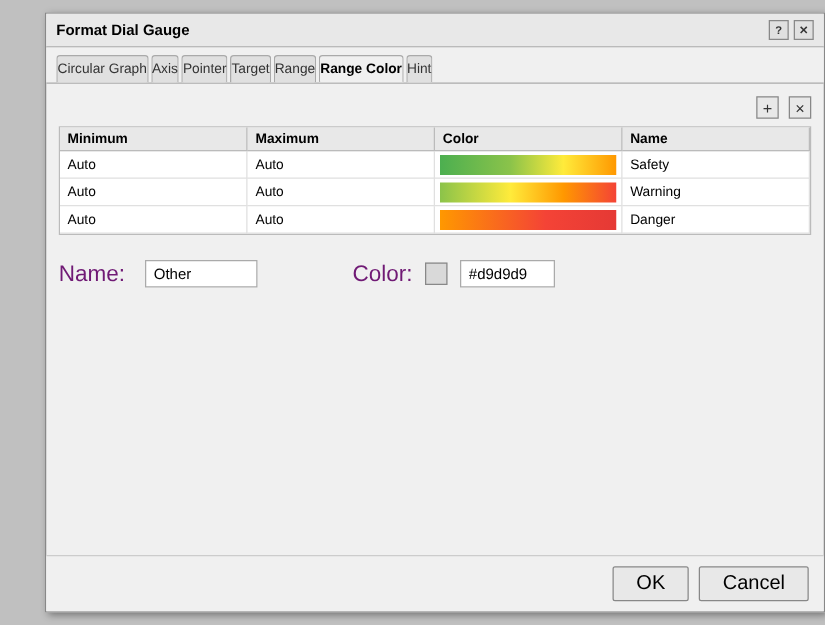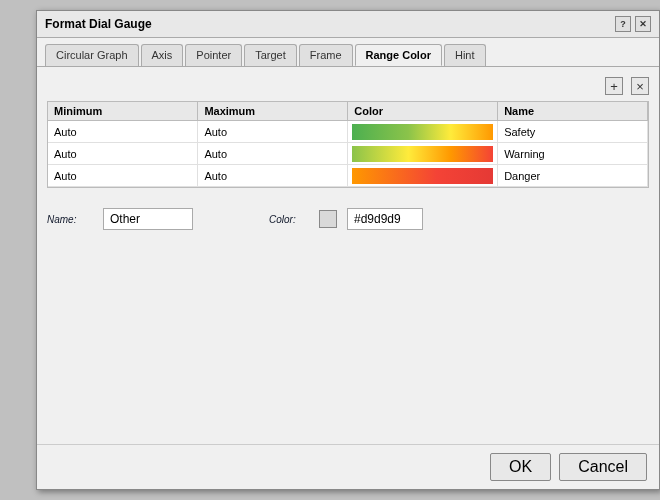--- a/index.html
+++ b/index.html
@@ -51,21 +51,21 @@
     }
     .tab-bar {
       display: flex;
       flex-direction: row;
       padding: 6px 8px 0 8px;
       border-bottom: 1px solid #aaa;
       background: #f0f0f0;
       gap: 2px;
     }
     .tab {
-      padding: 4px 10px;
+      padding: 4px 0;
       border: 1px solid #aaa;
       border-bottom: none;
       background: #e0e0e0;
       cursor: pointer;
       font-size: 11px;
       color: #333;
       border-radius: 3px 3px 0 0;
     }
     .tab.active {
       background: #f0f0f0;
@@ -138,24 +138,23 @@
     .color-danger {
       background: linear-gradient(to right, #ff9800 0%, #f44336 60%, #e53935 100%);
     }
     .form-section {
       margin-top: 20px;
       display: flex;
       align-items: center;
       gap: 16px;
     }
     .form-label {
-      font-size: 10px;
-      color: #0f172a;
+      font-size: 18px;
+      color: #701a75;
       min-width: 40px;
-      font-style: italic;
     }
     .form-input {
       border: 1px solid #aaa;
       background: #fff;
       padding: 3px 6px;
       font-size: 12px;
       width: 90px;
       height: 22px;
     }
     .color-section {
@@ -213,21 +212,21 @@
       <div class="title-bar-btn">?</div>
       <div class="title-bar-btn">✕</div>
     </div>
   </div>
 
   <div class="tab-bar">
     <div class="tab">Circular Graph</div>
     <div class="tab">Axis</div>
     <div class="tab">Pointer</div>
     <div class="tab">Target</div>
-    <div class="tab">Frame</div>
+    <div class="tab">Range</div>
     <div class="tab active">Range Color</div>
     <div class="tab">Hint</div>
   </div>
 
   <div class="content">
 
     <div class="toolbar">
       <div class="toolbar-btn">+</div>
       <div class="toolbar-btn">×</div>
     </div>

